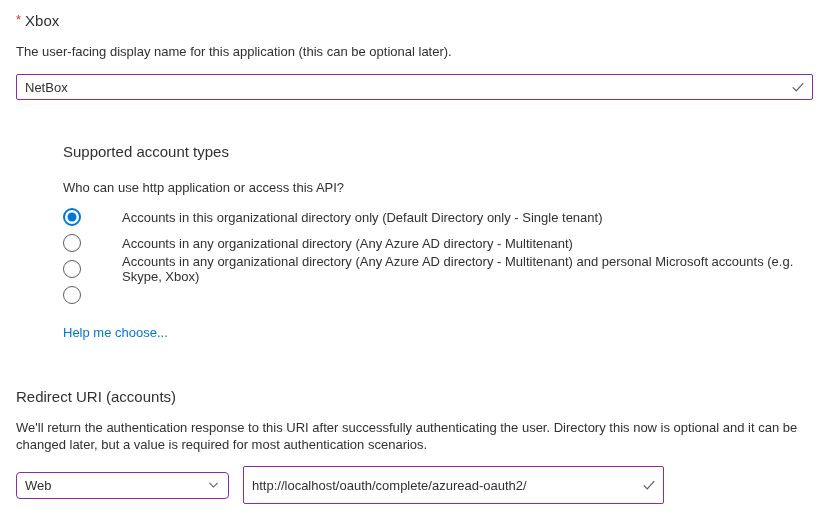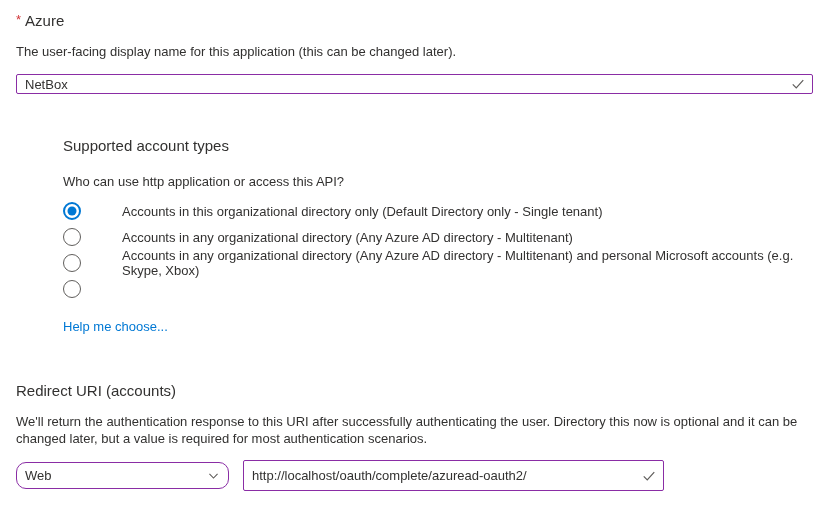--- a/index.html
+++ b/index.html
@@ -25,21 +25,21 @@
     font-size: 13px;
     line-height: 17px;
     color: #323130;
     max-width: 800px;
   }
 
   .input-wrap { position: relative; margin-top: 14px; }
   .name-input-wrap { width: 797px; }
   .text-input {
     width: 100%;
-    height: 20px;
+    height: 26px;
     border: 1px solid #8a2da5;
     border-radius: 2px;
     padding: 0 28px 0 8px;
     font-family: "Liberation Sans", sans-serif;
     font-size: 13px;
     color: #323130;
     outline: none;
     background: #fff;
   }
   .check-icon {
@@ -93,50 +93,50 @@
   }
 
   .section-redirect { margin-top: 46px; }
 
   .controls-row { display: flex; margin-top: 13px; align-items: center; }
   .select-box {
     position: relative;
     width: 213px;
     height: 27px;
     border: 1px solid #8a2da5;
-    border-radius: 10px;
+    border-radius: 4px;
     background: #fff;
     display: flex;
     align-items: center;
     padding: 0 30px 0 8px;
     font-size: 13px;
     color: #323130;
     cursor: pointer;
   }
   .chevron-icon {
     position: absolute;
     right: 8px;
     top: 50%;
     transform: translateY(-50%);
     width: 13px; height: 13px;
     pointer-events: none;
   }
   .uri-input-wrap { width: 421px; margin-left: 14px; }
-  .uri-input-wrap .text-input { height: 31px; }
+  .uri-input-wrap .text-input { height: 38px; }
 </style>
 </head>
 <body>
 
 <div class="page">
 
   <div>
     <div class="section-title">
-      <span class="required-marker">*</span><span>Azure</span>
+      <span class="required-marker">*</span><span>Xbox</span>
     </div>
-    <div class="field-description">The user-facing display name for this application (this can be changed later).</div>
+    <div class="field-description">The user-facing display name for this application (this can be optional later).</div>
     <div class="input-wrap name-input-wrap">
       <input type="text" class="text-input" value="NetBox" style="">
       <svg class="check-icon" viewBox="0 0 16 16">
         <path d="M2 8.5 L6 12.5 L14 3.5" stroke="#605e5c" stroke-width="1.4" fill="none"></path>
       </svg>
     </div>
   </div>
 
   <div class="section-account">
     <div class="section-title">Supported account types</div>

